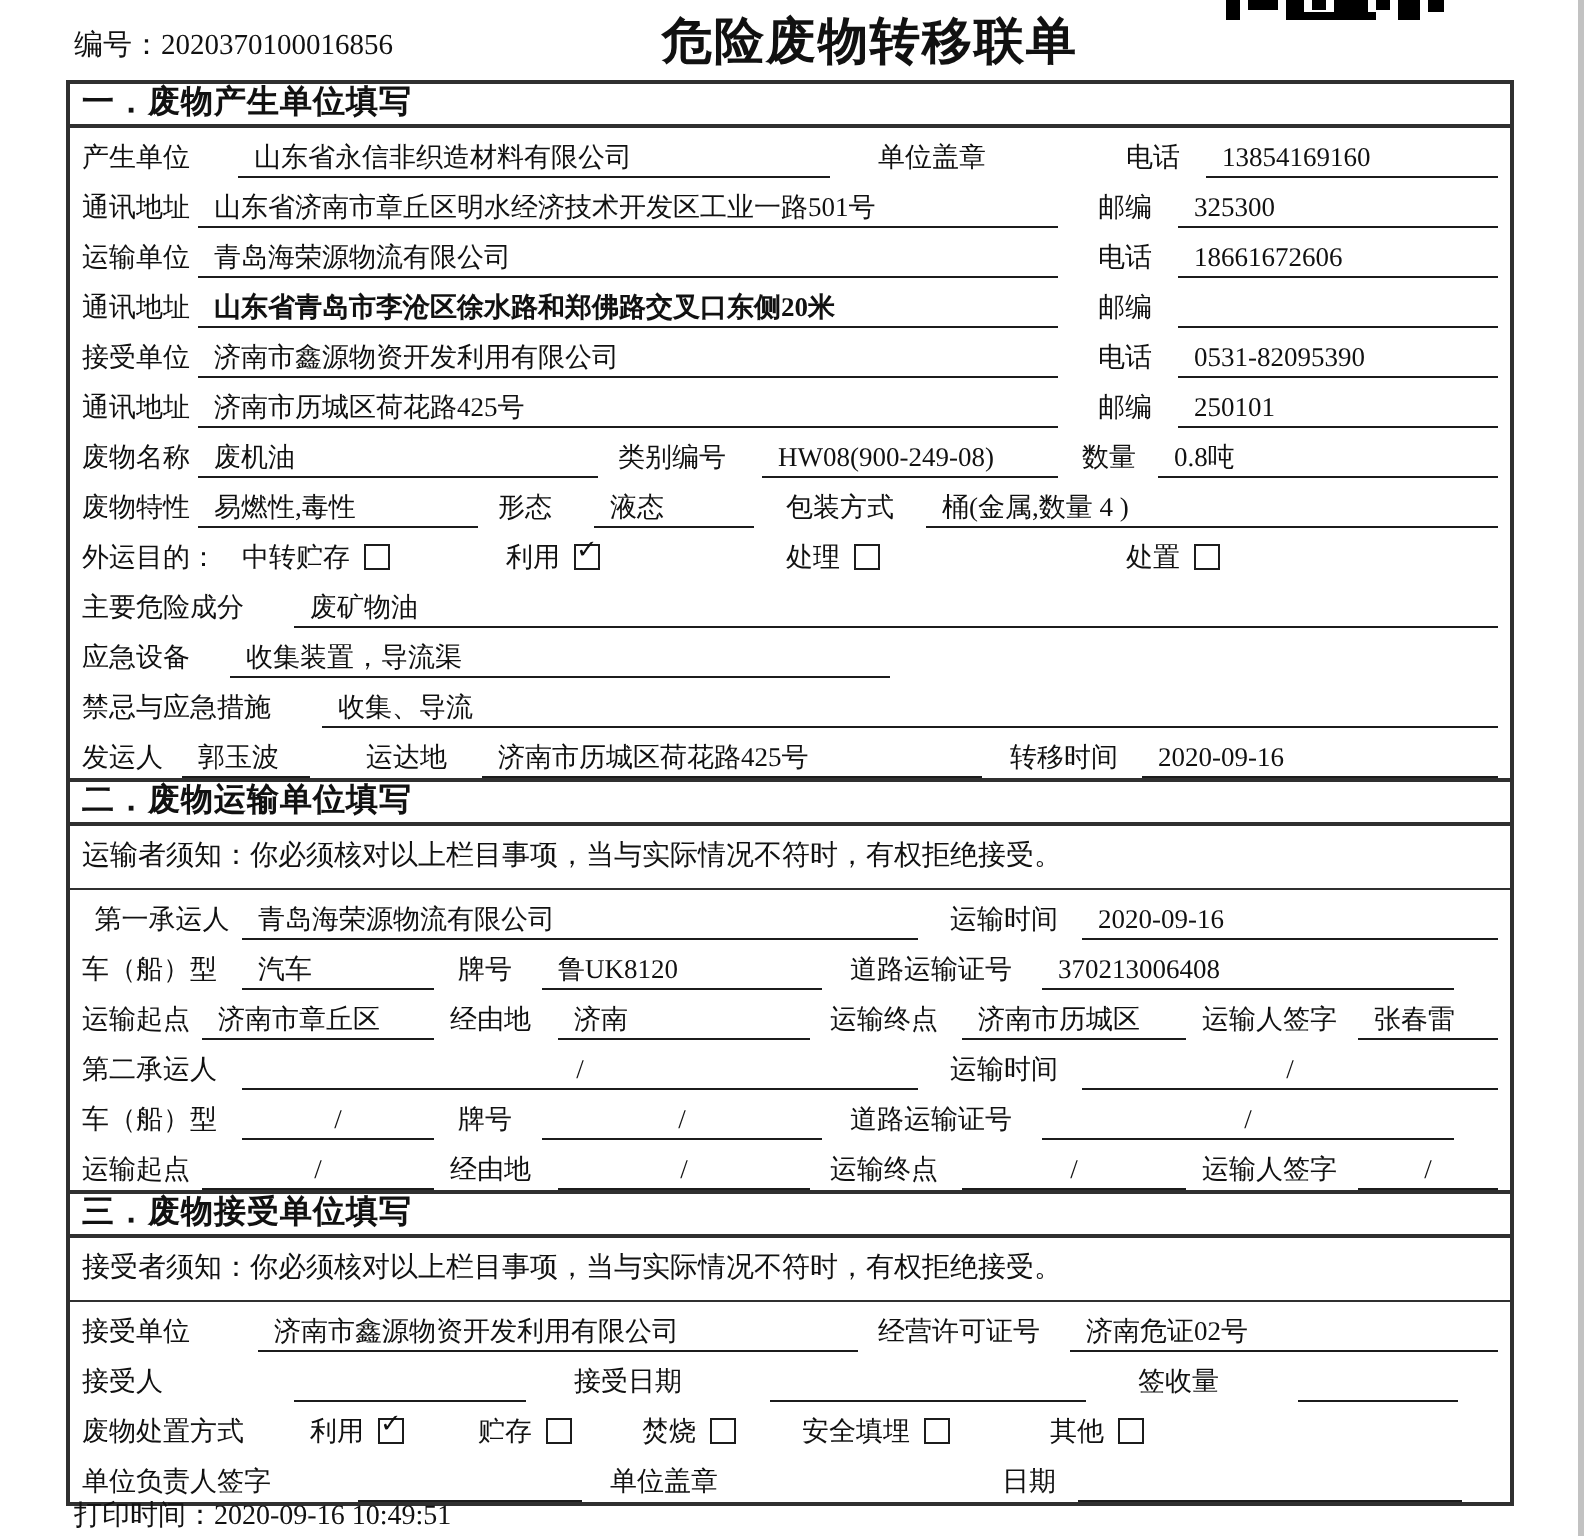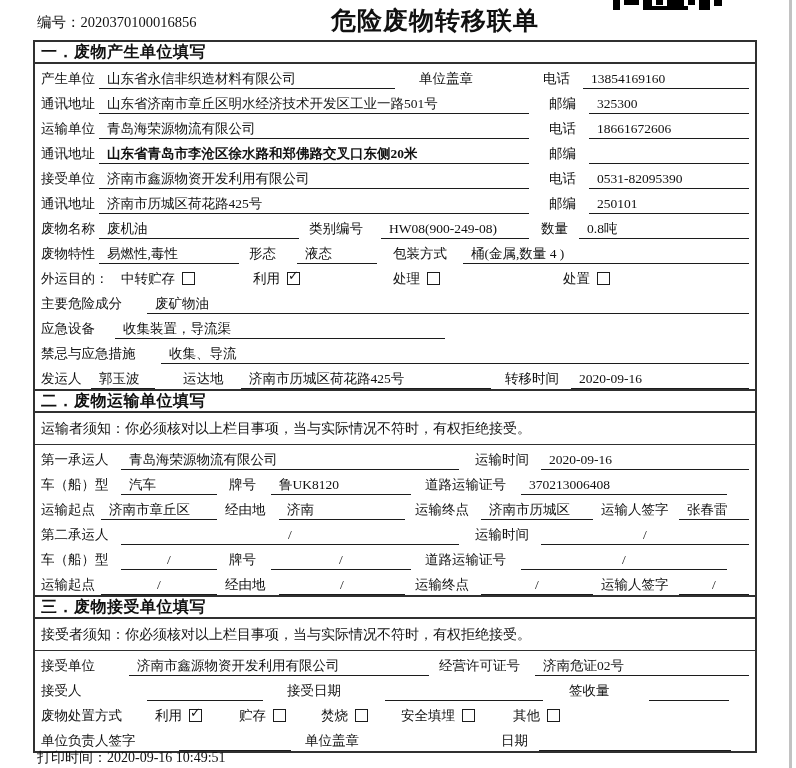--- a/index.html
+++ b/index.html
@@ -54,21 +54,21 @@
   <span style="left:75px;top:0;width:7px;height:5px"></span>
   <span style="left:86px;top:0;width:11px;height:10px"></span>
   <span style="left:30px;top:6px;width:45px;height:4px"></span>
   <span style="left:101px;top:0;width:8px;height:6px"></span>
 </div>
 
 <div class="doc-table">
     <div class="sec-header">一．废物产生单位填写</div>
     <div class="form-row">
       <span class="lbl" style="width: 58px;">产生单位</span>
-      <span class="fld" style="width: 296px;">山东省永信非织造材料有限公司</span>
+      <span class="fld" style="width: 296px; margin-left: 20px;">山东省永信非织造材料有限公司</span>
       <span class="gap" style="width: 24px;"></span>
       <span class="lbl" style="width: 62px;">单位盖章</span>
       <span class="gap" style="width: 62px;"></span>
       <span class="lbl" style="width: 34px;">电话</span>
       <span class="gap" style="width: 6px;"></span>
       <span class="fld flex">13854169160</span>
     </div>
     <div class="form-row">
       <span class="lbl" style="width: 58px;">通讯地址</span>
       <span class="fld" style="width: 430px;">山东省济南市章丘区明水经济技术开发区工业一路501号</span>
@@ -180,21 +180,21 @@
       <span class="gap" style="width: 8px;"></span>
       <span class="fld" style="width: 250px;">济南市历城区荷花路425号</span>
       <span class="gap" style="width: 14px;"></span>
       <span class="lbl" style="width: 60px;">转移时间</span>
       <span class="gap" style="width: 6px;"></span>
       <span class="fld flex">2020-09-16</span>
     </div>
     <div class="sec-header">二．废物运输单位填写</div>
     <div class="note-row">运输者须知：你必须核对以上栏目事项，当与实际情况不符时，有权拒绝接受。</div>
     <div class="form-row">
-      <span class="lbl" style="width: 80px;">第一承运人</span>
+      <span class="lbl" style="width: 80px; text-align: center;">第一承运人</span>
       <span class="fld" style="width: 338px;">青岛海荣源物流有限公司</span>
       <span class="gap" style="width: 16px;"></span>
       <span class="lbl" style="width: 60px;">运输时间</span>
       <span class="gap" style="width: 6px;"></span>
       <span class="fld flex">2020-09-16</span>
     </div>
     <div class="form-row">
       <span class="lbl" style="width: 80px;">车（船）型</span>
       <span class="fld" style="width: 96px;">汽车</span>
       <span class="gap" style="width: 12px;"></span>
@@ -300,21 +300,21 @@
       <span class="chk" style="width: 60px;">
         <span class="chk-lbl">焚烧</span>
         <span class="cb"></span>
       </span>
       <span class="gap" style="width: 20px;"></span>
       <span class="chk" style="width: 88px;">
         <span class="chk-lbl">安全填埋</span>
         <span class="cb"></span>
       </span>
       <span class="gap" style="width: 24px;"></span>
-      <span class="chk" style="width: 60px;">
+      <span class="chk" style="width: 60px; margin-left: 12px;">
         <span class="chk-lbl">其他</span>
         <span class="cb"></span>
       </span>
     </div>
     <div class="form-row">
       <span class="lbl" style="width: 106px;">单位负责人签字</span>
       <span class="gap" style="width: 32px;"></span>
       <span class="fld" style="width: 112px;"></span>
       <span class="gap" style="width: 14px;"></span>
       <span class="lbl" style="width: 60px;">单位盖章</span>

